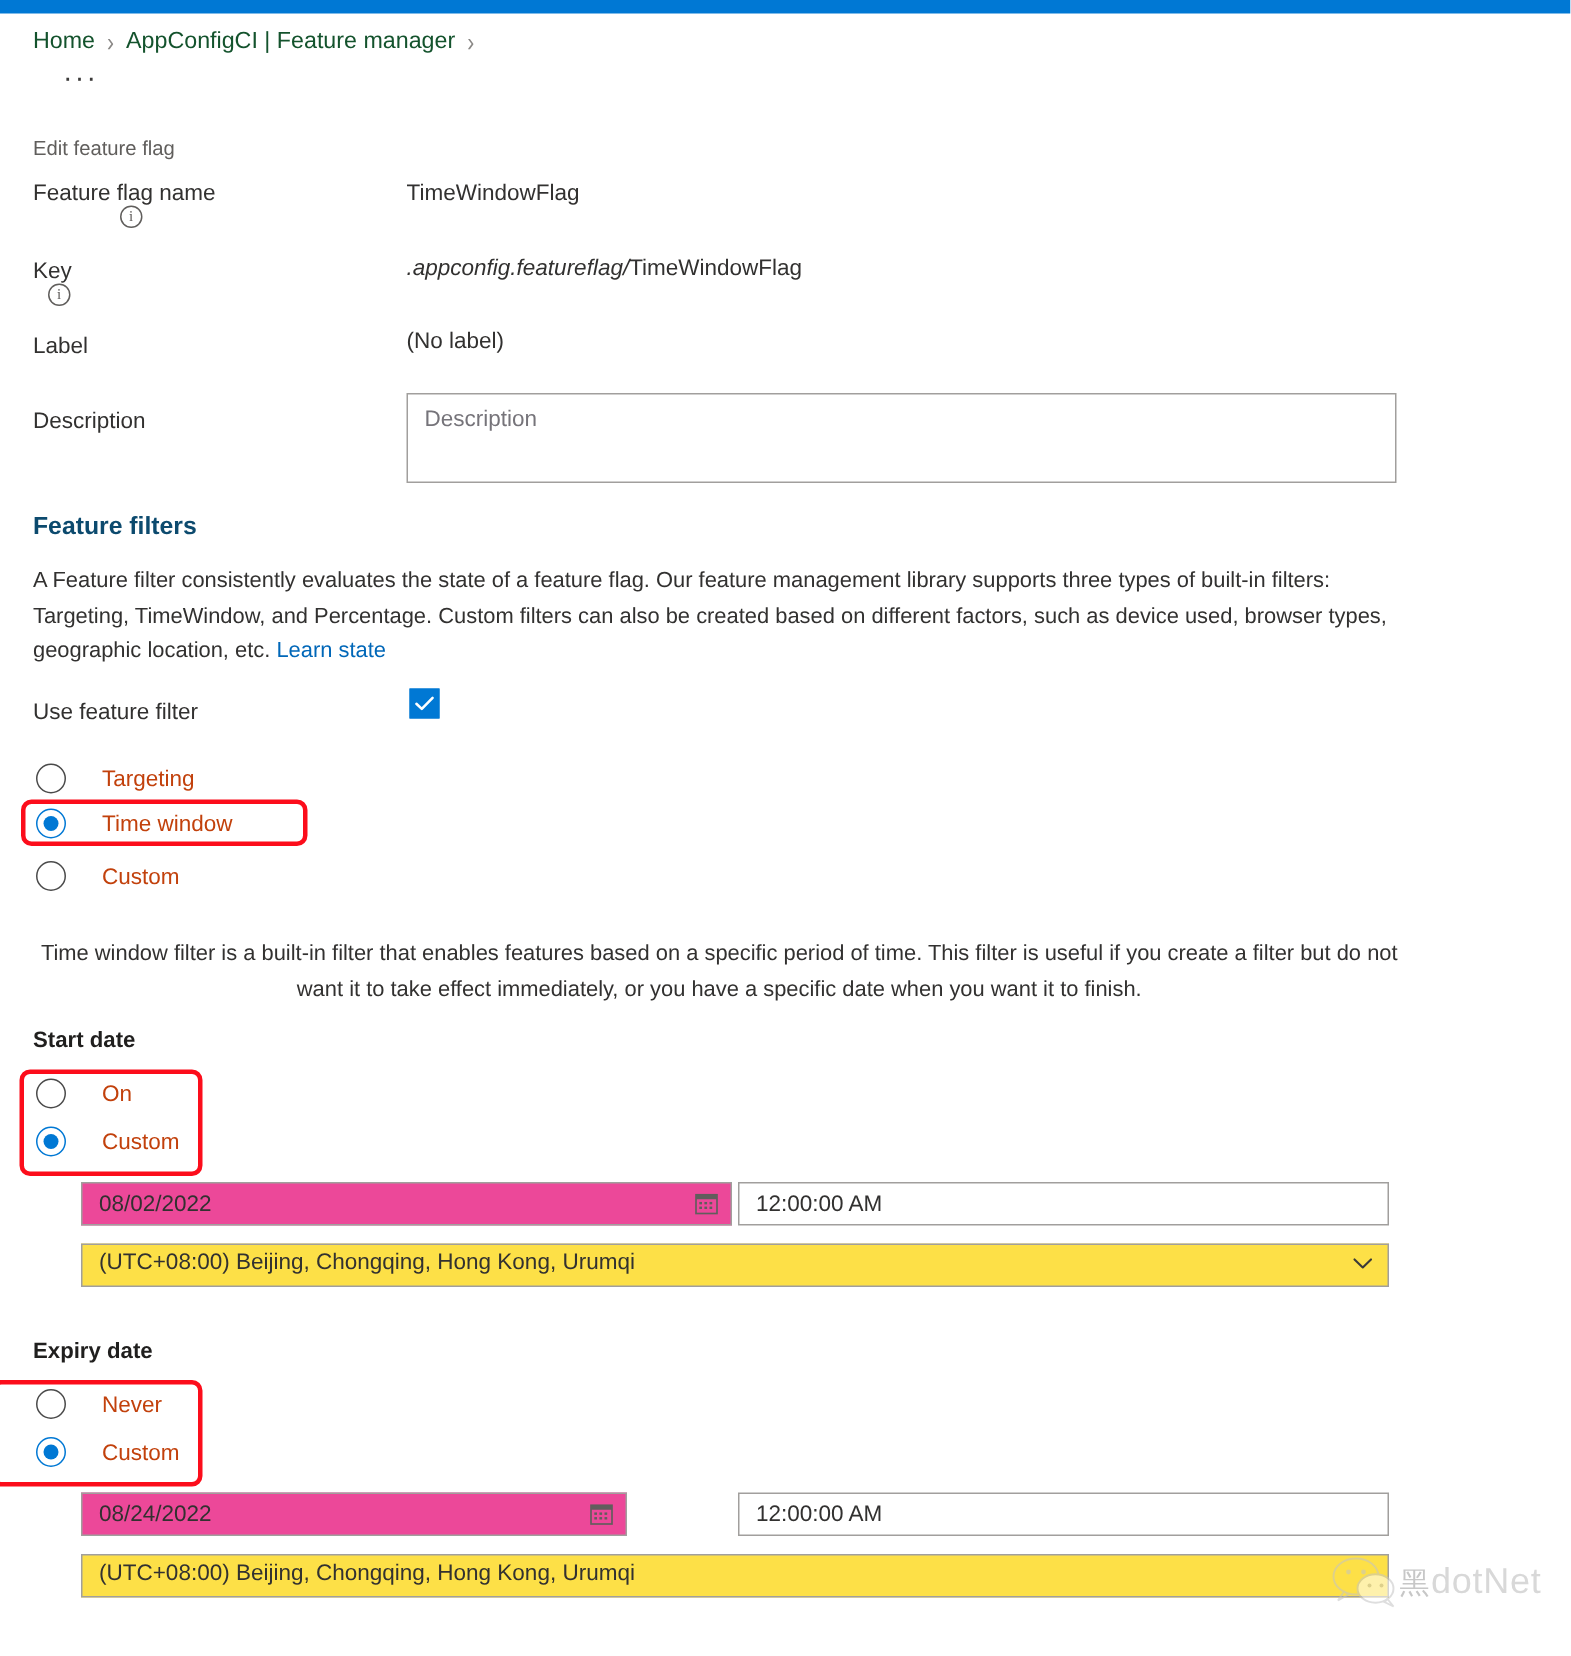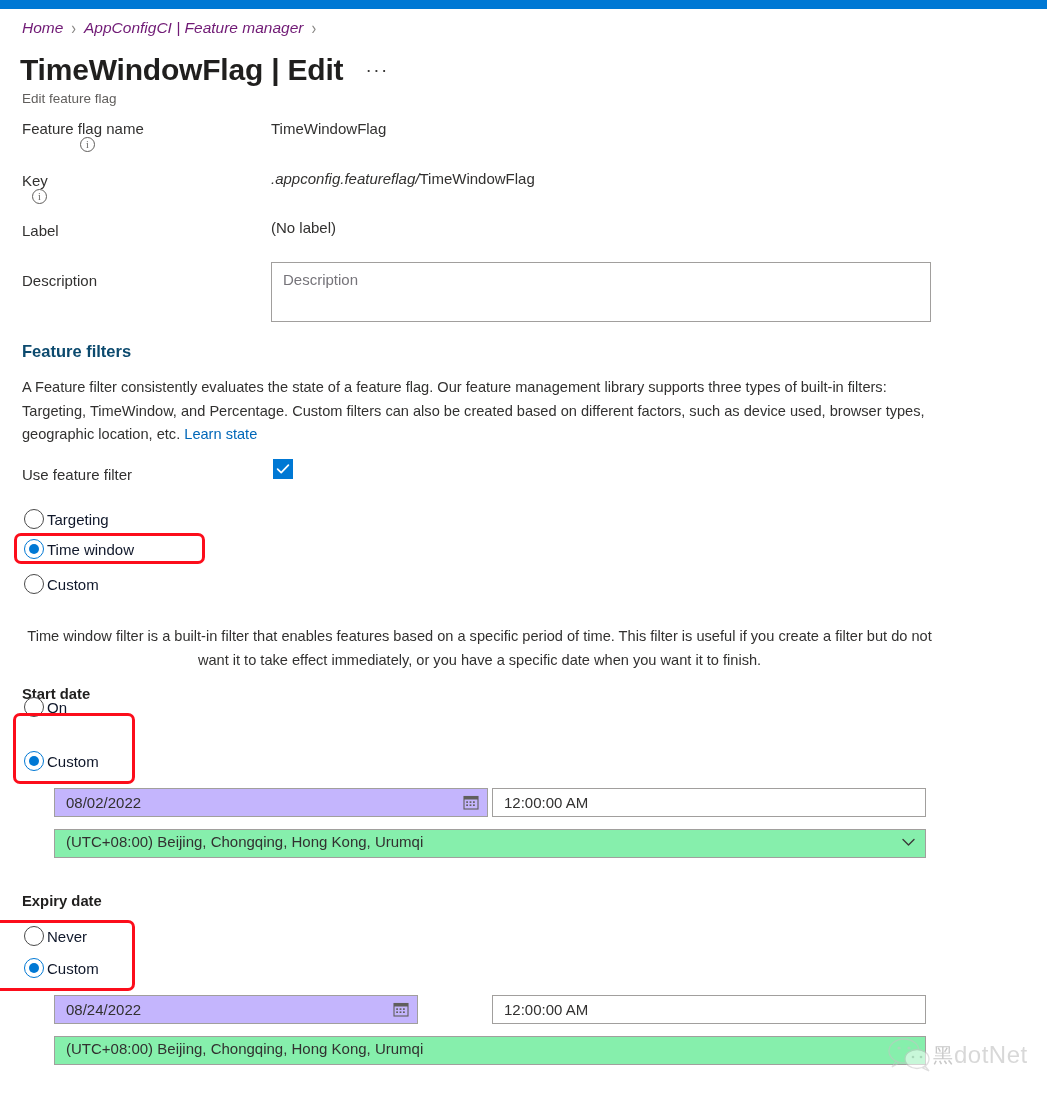--- a/index.html
+++ b/index.html
@@ -32,25 +32,24 @@
   .breadcrumb {
     position: absolute;
     top: 18px;
     left: 22px;
     display: flex;
     align-items: center;
     font-size: 15.5px;
     line-height: 20px;
   }
   .crumb-link {
-    color: #701a75;
+    color: #14532d;
     cursor: pointer;
     text-decoration: none;
     white-space: nowrap;
-    font-style: italic;
   }
   .crumb-sep {
     color: #8a8886;
     margin: 0 8px;
     font-size: 14px;
     font-weight: 300;
     display: inline-block;
     transform: scaleY(1.25);
   }
 
@@ -202,23 +201,23 @@
     position: absolute;
     left: 50%;
     top: 50%;
     width: 10px;
     height: 10px;
     margin: -5px 0 0 -5px;
     border-radius: 50%;
     background: #0078d4;
   }
   .radio-text {
-    margin-left: 3px;
-    font-size: 15px;
-    color: #0f172a;
+    margin-left: 24px;
+    font-size: 15px;
+    color: #c2410c;
     white-space: nowrap;
   }
 
   
   .redbox {
     position: absolute;
     border: 3px solid #fc0d1b;
     border-radius: 7px;
     pointer-events: none;
   }
@@ -245,21 +244,21 @@
     outline: none;
   }
   .input-wrap {
     position: absolute;
     height: 29px;
   }
   .input-wrap input {
     width: 100%;
     height: 29px;
     border: 1px solid #a19f9d;
-    background: #c4b5fd;
+    background: #ec4899;
     font-family: "Liberation Sans", sans-serif;
     font-size: 15px;
     color: #323130;
     padding: 0 34px 0 11px;
     outline: none;
   }
   .cal-icon {
     position: absolute;
     right: 9px;
     top: 6px;
@@ -268,21 +267,21 @@
     cursor: pointer;
   }
   .combo-wrap {
     position: absolute;
     height: 29px;
   }
   .combo-wrap input {
     width: 100%;
     height: 29px;
     border: 1px solid #a19f9d;
-    background: #86efac;
+    background: #fde047;
     font-family: "Liberation Sans", sans-serif;
     font-size: 15px;
     color: #323130;
     padding: 0 34px 4px 11px;
     outline: none;
   }
   .chev {
     position: absolute;
     right: 11px;
     top: 9px;
@@ -320,21 +319,20 @@
 <div class="top-bar"></div>
 
 <nav class="breadcrumb">
   <a class="crumb-link">Home</a>
   <span class="crumb-sep">›</span>
   <a class="crumb-link">AppConfigCI | Feature manager</a>
   <span class="crumb-sep">›</span>
 </nav>
 
 <div class="title-row">
-  <span class="page-title">TimeWindowFlag | Edit</span>
   <span class="ellipsis-btn">···</span>
 </div>
 <div class="subtitle">Edit feature flag</div>
 
 <div class="field-label" style="left:22px; top:120px;">
   <span>Feature flag name</span>
   <span class="info-icon"></span>
 </div>
 <div class="field-value" style="left:271px; top:120px;">TimeWindowFlag</div>
 
@@ -380,21 +378,21 @@
 <div class="radio-row" style="left:24px; top:571px;">
   <span class="radio-mark"></span>
   <span class="radio-text">Custom</span>
 </div>
 <div class="redbox" style="left:14px; top:533px; width:191px; height:31px;"></div>
 
 <div class="body-text" style="left:22px; top:625px; width:915px;text-align:center;">Time window filter is a built-in filter that enables features based on a specific period of time. This filter is useful if you create a filter but do not want it to take effect immediately, or you have a specific date when you want it to finish.</div>
 
 <div class="sub-label" style="left:22px; top:686px;text-align:right;">Start date</div>
 
-<div class="radio-row" style="left:24px; top:694px;">
+<div class="radio-row" style="left:24px; top:716px;">
   <span class="radio-mark"></span>
   <span class="radio-text">On</span>
 </div>
 <div class="radio-row" style="left:24px; top:748px;">
   <span class="radio-mark checked"></span>
   <span class="radio-text">Custom</span>
 </div>
 <div class="redbox" style="left:13px; top:713px; width:122px; height:71px;"></div>
 
 <div class="input-wrap" style="left:54px; top:788px; width:434px;">

